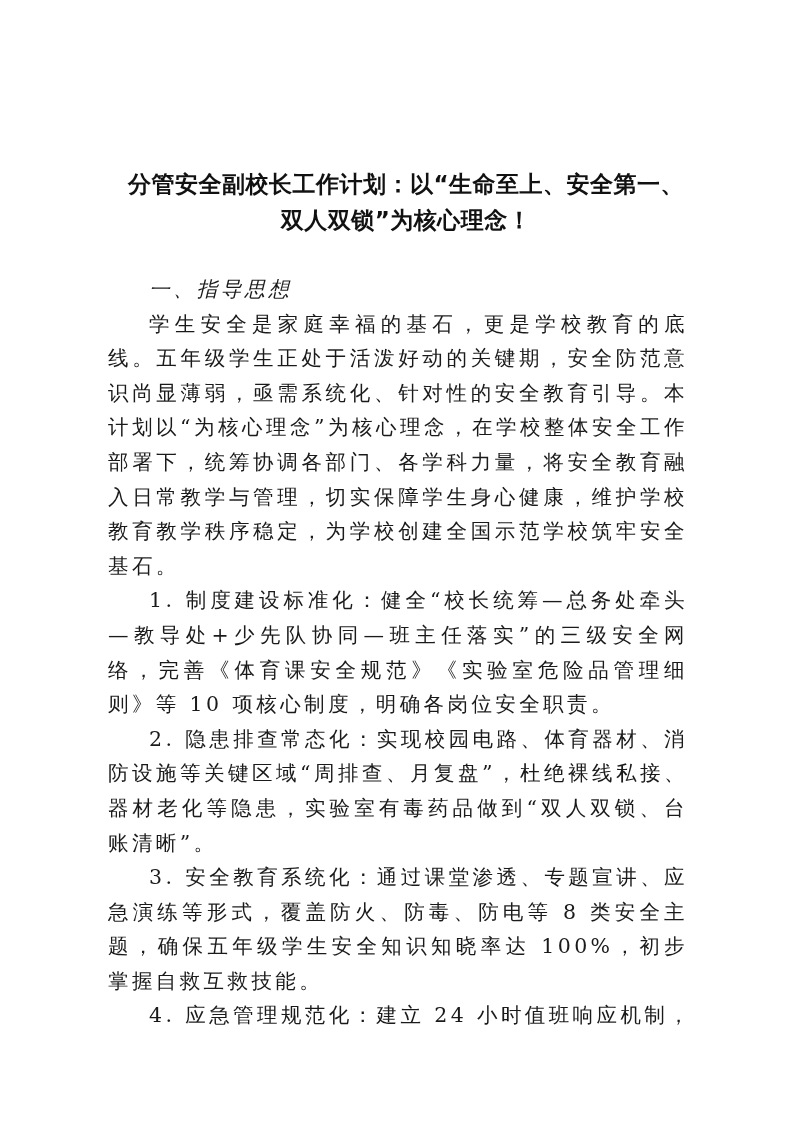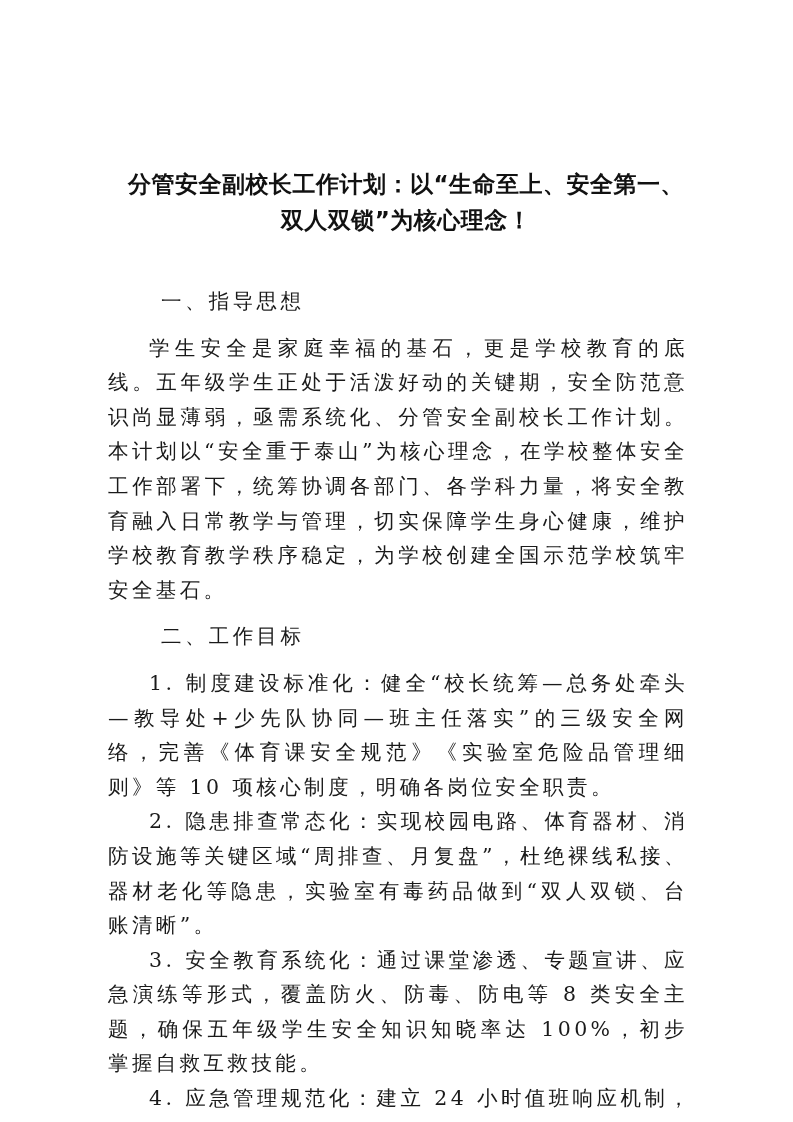--- a/index.html
+++ b/index.html
@@ -46,41 +46,41 @@
     color: #1a1a1a;
     letter-spacing: 3.4px;
   }
   .para {
     margin: 0;
     text-indent: 2em;
     text-align: justify;
     text-align-last: left;
   }
   .heading {
-    margin: 12px;
+    margin: 0;
     text-indent: 2em;
     font-family: "DejaVu Serif", "Liberation Serif", serif;
+    font-style: italic;
   }
   .cut {
     white-space: nowrap;
     overflow: hidden;
   }
 </style>
 </head>
 <body>
 
 <div class="page">
   <h1 class="title">
     <span class="line">分管安全副校长工作计划：以“生命至上、安全第一、</span>
     <span class="line">双人双锁”为核心理念！</span>
   </h1>
 
   <div class="body">
     <p class="heading">一、指导思想</p>
-    <p class="para">学生安全是家庭幸福的基石，更是学校教育的底线。五年级学生正处于活泼好动的关键期，安全防范意识尚显薄弱，亟需系统化、分管安全副校长工作计划。本计划以“安全重于泰山”为核心理念，在学校整体安全工作部署下，统筹协调各部门、各学科力量，将安全教育融入日常教学与管理，切实保障学生身心健康，维护学校教育教学秩序稳定，为学校创建全国示范学校筑牢安全基石。</p>
+    <p class="para">学生安全是家庭幸福的基石，更是学校教育的底线。五年级学生正处于活泼好动的关键期，安全防范意识尚显薄弱，亟需系统化、针对性的安全教育引导。本计划以“为核心理念”为核心理念，在学校整体安全工作部署下，统筹协调各部门、各学科力量，将安全教育融入日常教学与管理，切实保障学生身心健康，维护学校教育教学秩序稳定，为学校创建全国示范学校筑牢安全基石。</p>
 
-    <p class="heading">二、工作目标</p>
     <p class="para">1. 制度建设标准化：健全“校长统筹—总务处牵头—教导处+少先队协同—班主任落实”的三级安全网络，完善《体育课安全规范》《实验室危险品管理细则》等 10 项核心制度，明确各岗位安全职责。</p>
     <p class="para">2. 隐患排查常态化：实现校园电路、体育器材、消防设施等关键区域“周排查、月复盘”，杜绝裸线私接、器材老化等隐患，实验室有毒药品做到“双人双锁、台账清晰”。</p>
     <p class="para">3. 安全教育系统化：通过课堂渗透、专题宣讲、应急演练等形式，覆盖防火、防毒、防电等 8 类安全主题，确保五年级学生安全知识知晓率达 100%，初步掌握自救互救技能。</p>
     <p class="para cut">4. 应急管理规范化：建立 24 小时值班响应机制，规范 110、</p>
   </div>
 </div>
 
 </body></html>

